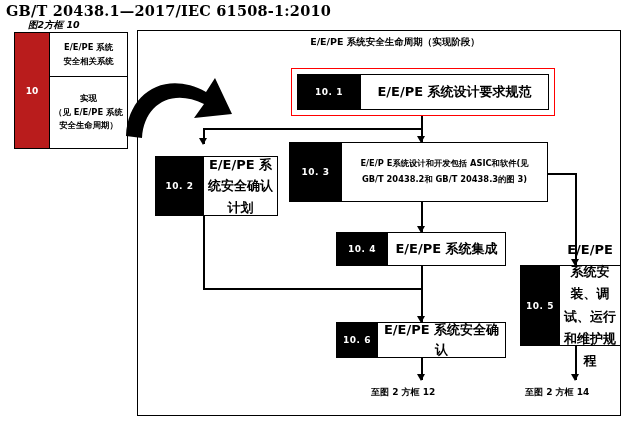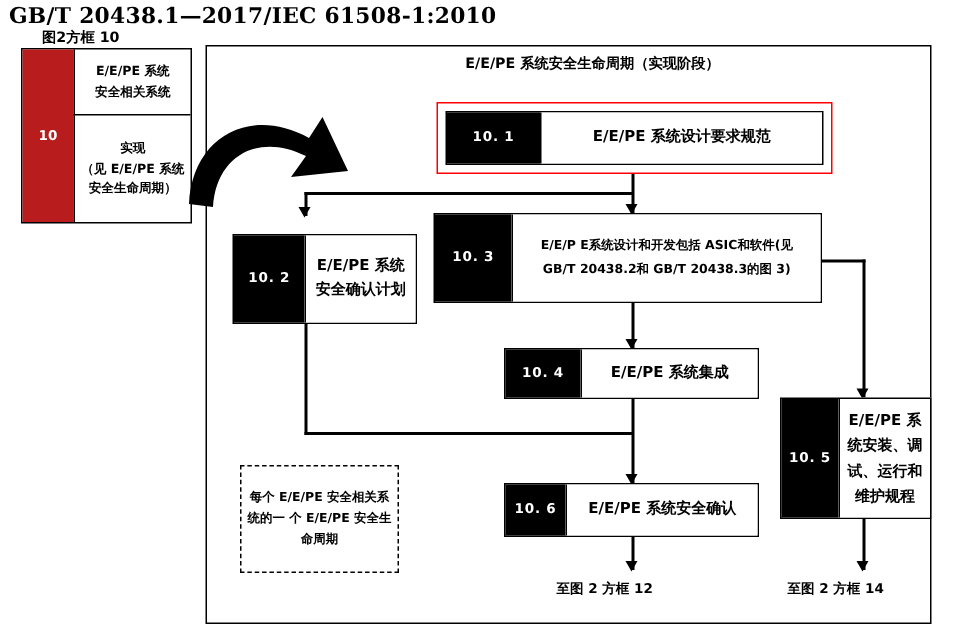--- a/index.html
+++ b/index.html
@@ -15,21 +15,21 @@
 
   
   .std-header{
     position:absolute;left:6px;top:2px;
     font-family:"DejaVu Serif","Liberation Serif",serif;
     font-weight:bold;font-size:14.5px;letter-spacing:.2px;
     white-space:nowrap;
   }
   .fig-caption{
     position:absolute;left:28px;top:19px;
-    font-size:9.5px;font-weight:bold;white-space:nowrap;
+    font-size:9.5px;font-weight:bold;white-space:nowrap;font-style:italic;
   }
 
   
   .outer-frame{
     position:absolute;left:137px;top:30px;width:484px;height:386px;
     border:1.5px solid #000;background:#fff;box-sizing:border-box;
   }
   .frame-title{
     position:absolute;left:240px;top:36px;width:310px;
     text-align:center;font-size:9.5px;font-weight:bold;white-space:nowrap;
@@ -43,21 +43,21 @@
   }
   .nbox .num{
     background:#000;color:#fff;
     display:flex;align-items:center;justify-content:center;
     font-size:9px;font-weight:bold;letter-spacing:.5px;
     flex:0 0 auto;box-sizing:border-box;
   }
   .nbox .txt{
     flex:1 1 auto;background:#fff;color:#000;
     display:flex;align-items:center;justify-content:center;
-    text-align:center;font-size:10px;font-weight:bold;
+    text-align:center;font-size:13px;font-weight:bold;
     line-height:1.55;padding:2px 4px;box-sizing:border-box;
     border-left:1.4px solid #000;
   }
 
   
   .left-box{
     position:absolute;left:14px;top:32px;width:114px;height:117px;
     border:1.4px solid #000;background:#fff;box-sizing:border-box;
     display:flex;z-index:6;
   }
@@ -185,18 +185,17 @@
   <div class="nbox" style="left:520px;top:265px;width:101px;height:81px;">
     <div class="num" style="width:38px;">10. 5</div>
     <div class="txt" style="line-height:1.7;">E/E/PE 系统安装、调试、运行和维护规程</div>
   </div>
 
   <div class="nbox" style="left:336px;top:322px;width:170px;height:36px;">
     <div class="num" style="width:40px;">10. 6</div>
     <div class="txt">E/E/PE 系统安全确认</div>
   </div>
 
-  <div class="dashed-note">每个 E/E/PE 安全相关系统的一 个 E/E/PE 安全生命周期</div>
 
   <div class="exit-label" style="left:371px;top:386px;width:100px;">至图 2 方框 12</div>
   <div class="exit-label" style="left:525px;top:386px;width:100px;">至图 2 方框 14</div>
 
 </div>
 
 </body></html>

